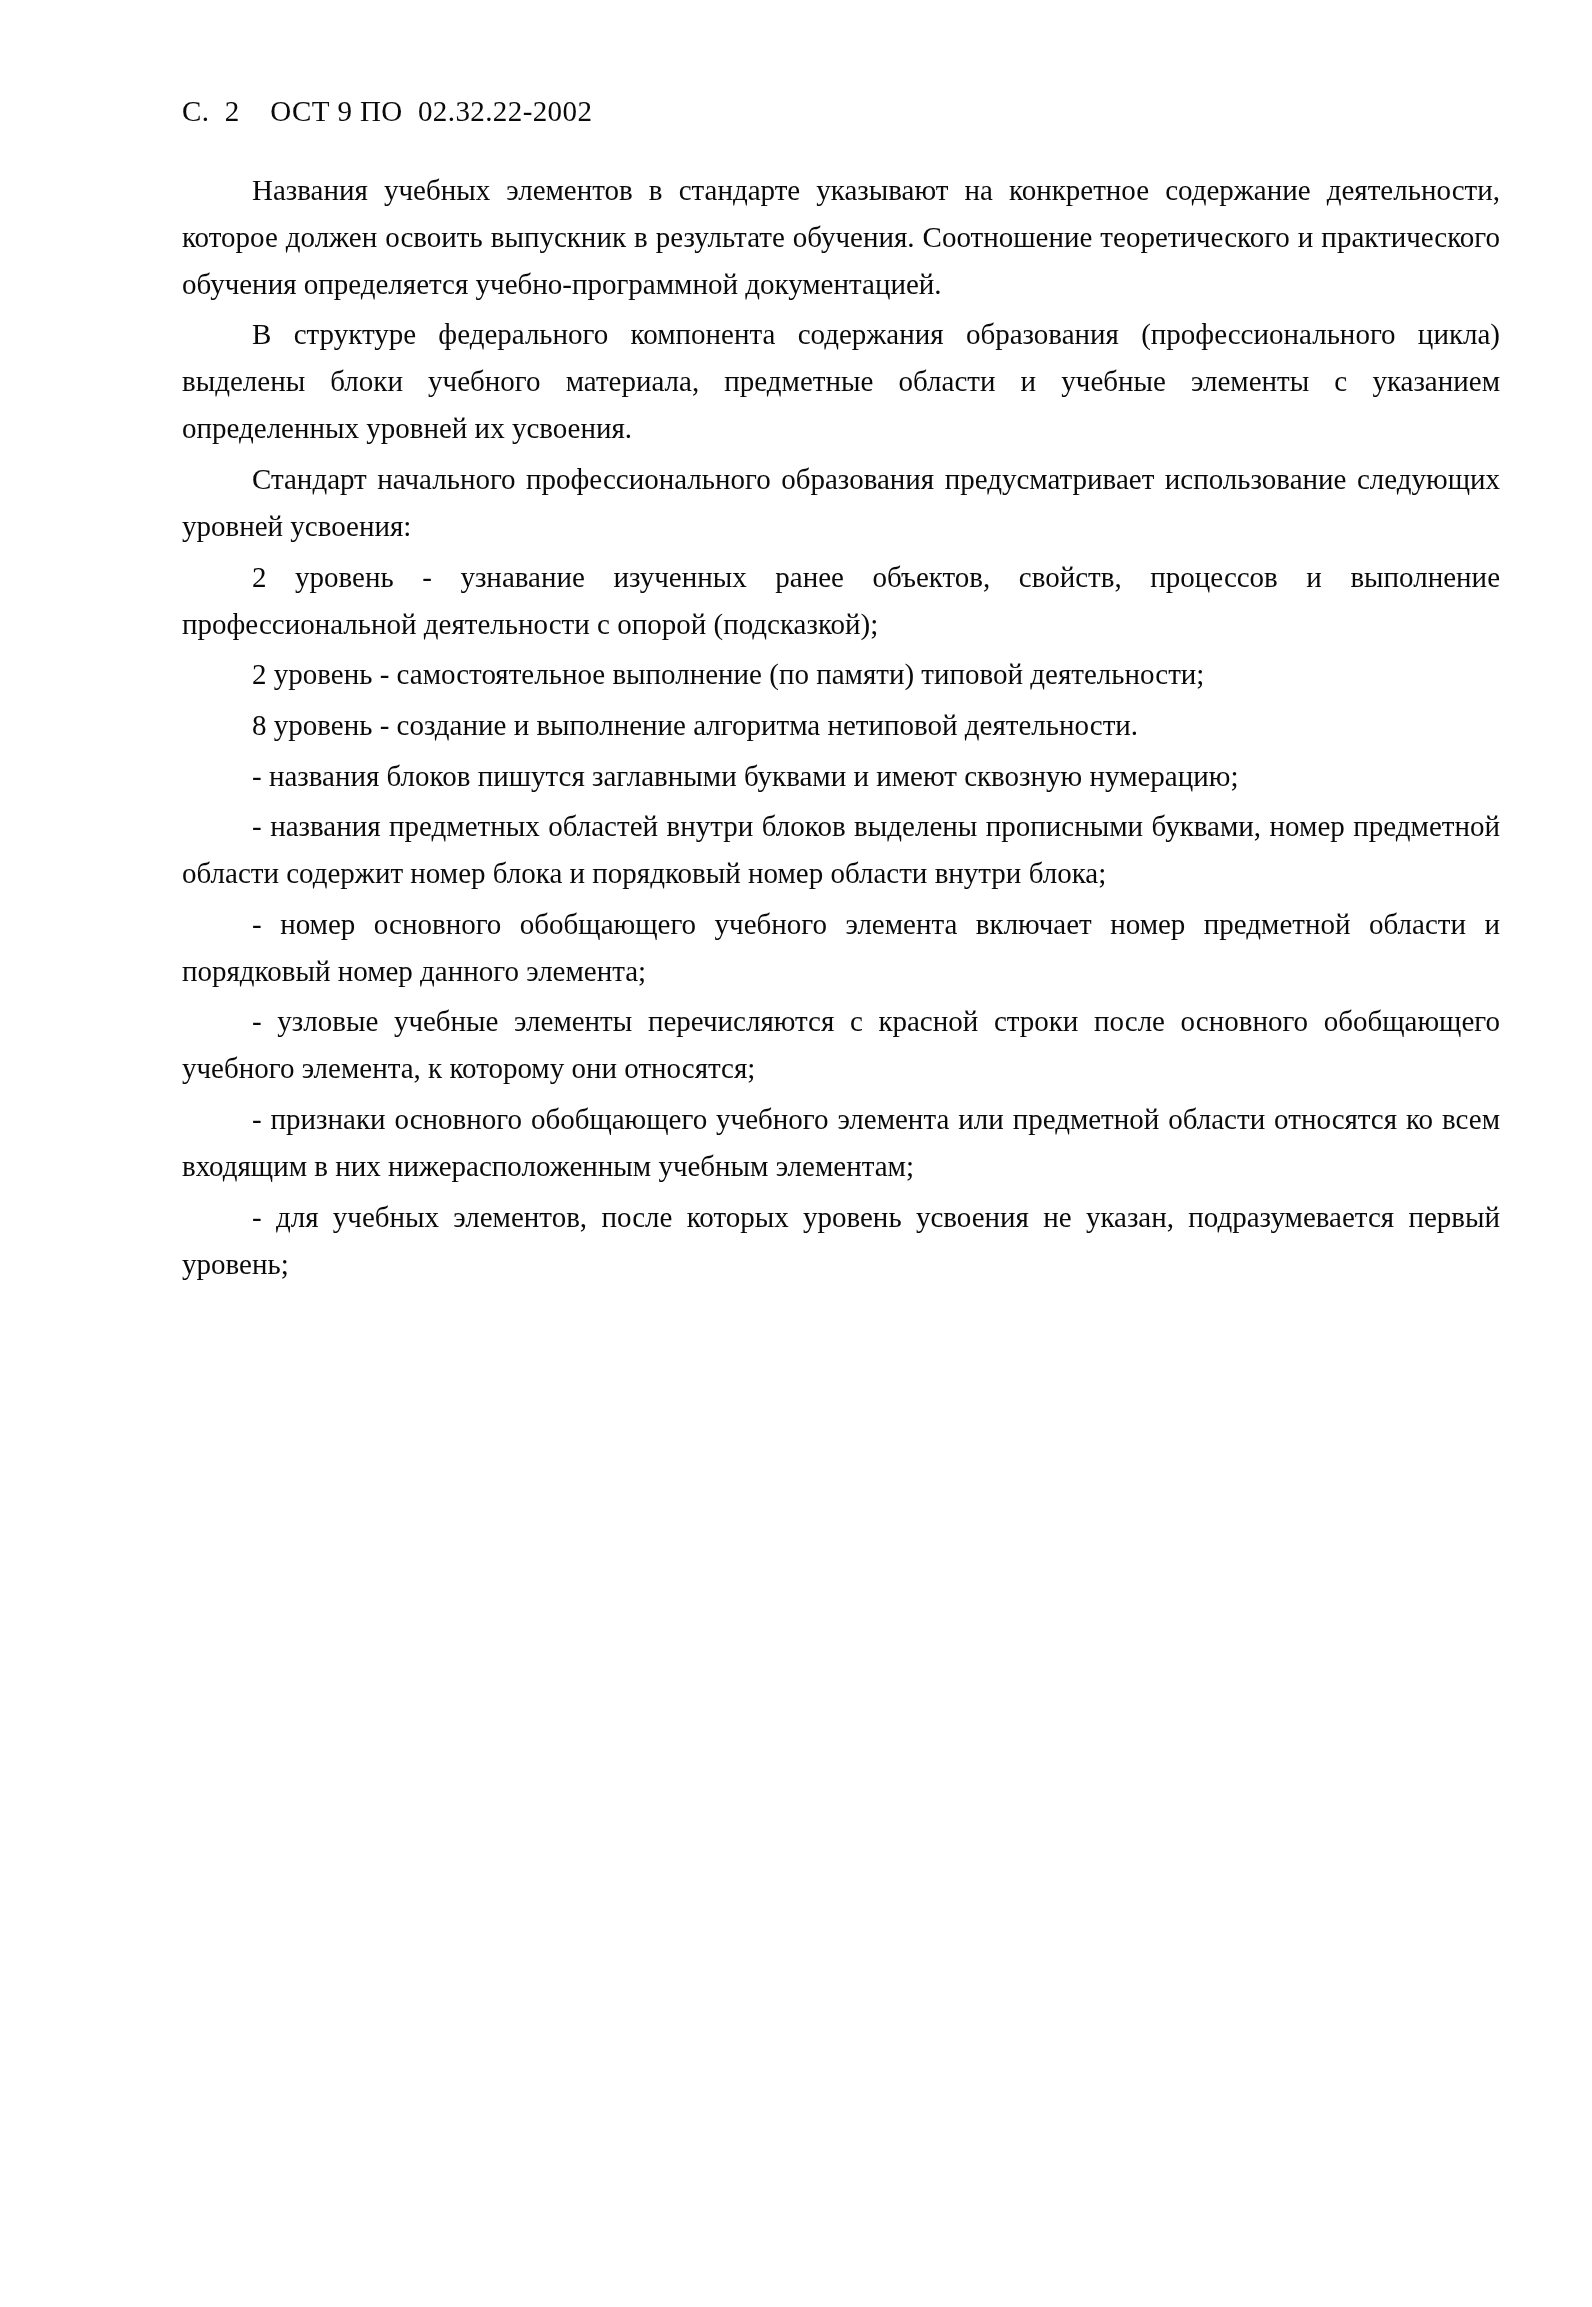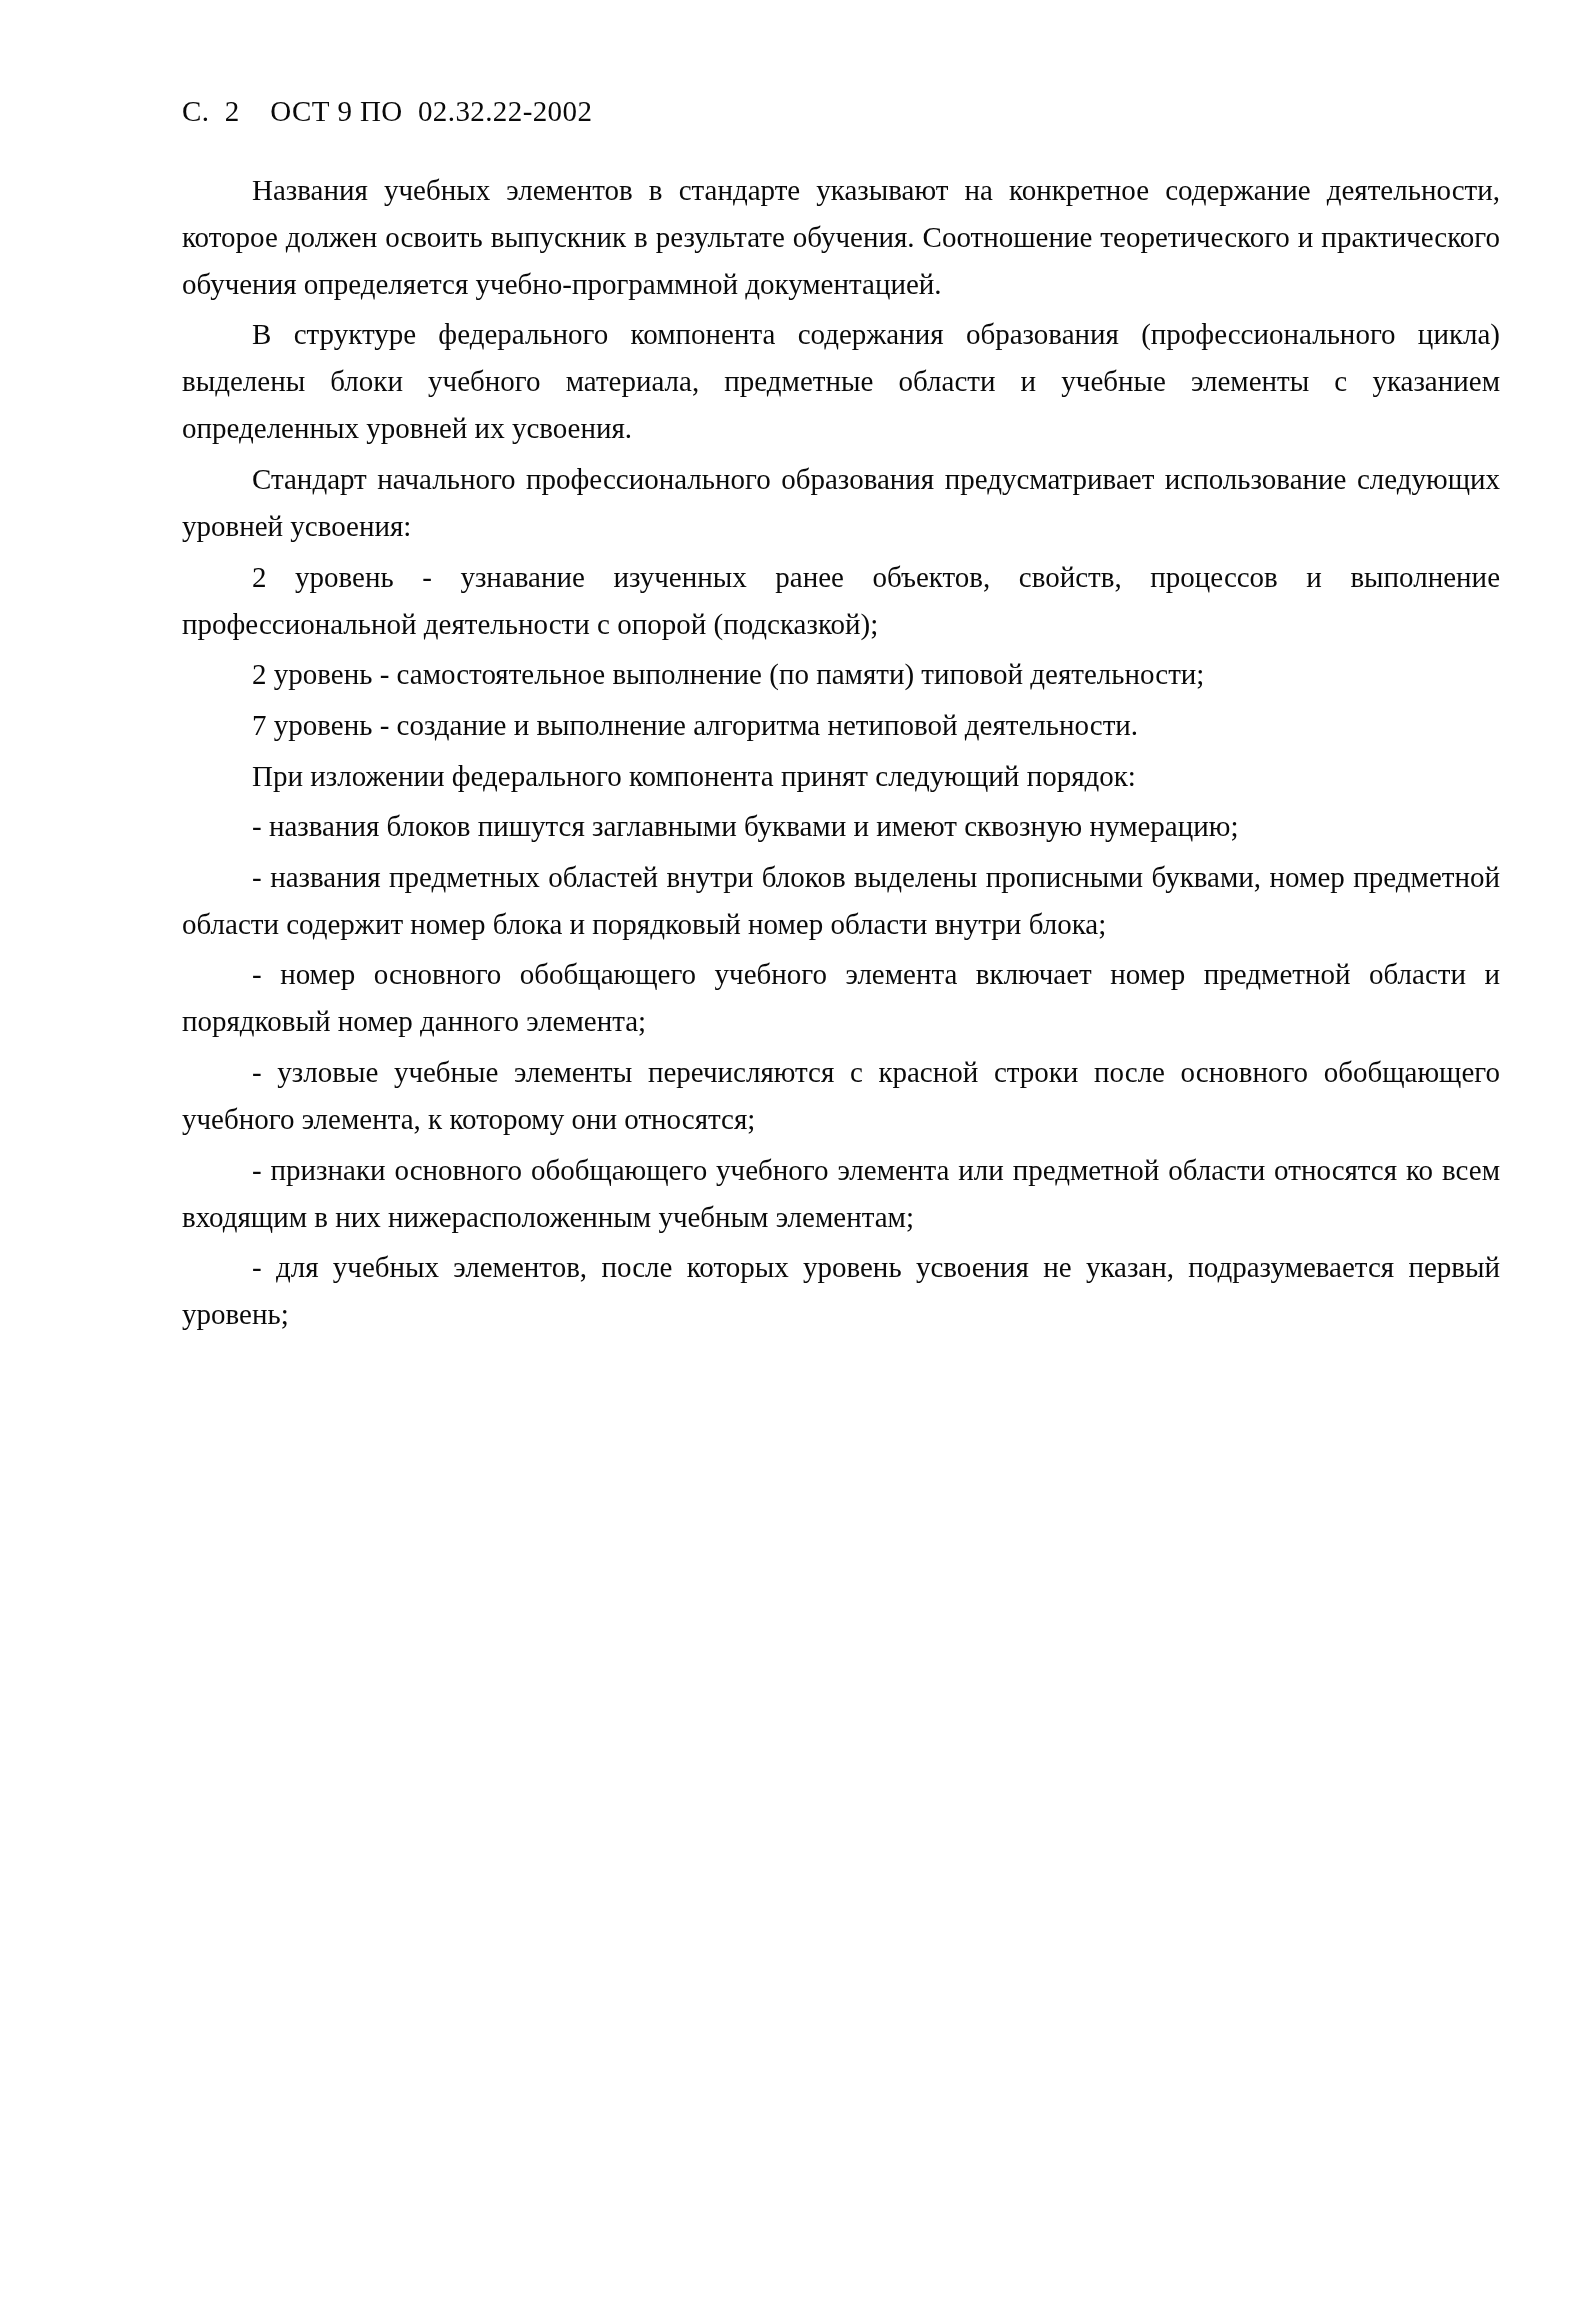--- a/index.html
+++ b/index.html
@@ -54,22 +54,21 @@
 <div class="page">
   <div class="content">
 
     <div class="header">С.  2    ОСТ 9 ПО  02.32.22-2002</div>
 
     <p class="para">Названия учебных элементов в стандарте указывают на конкретное содержание деятельности, которое должен освоить выпускник в результате обучения. Соотношение теоретического и практического обучения определяется учебно-программной документацией.</p>
     <p class="para">В структуре федерального компонента содержания образования (профессионального цикла) выделены блоки учебного материала, предметные области и учебные элементы с указанием определенных уровней их усвоения.</p>
     <p class="para">Стандарт начального профессионального образования предусматривает использование следующих уровней усвоения:</p>
     <p class="para">2 уровень - узнавание изученных ранее объектов, свойств, процессов и выполнение профессиональной деятельности с опорой (подсказкой);</p>
     <p class="para">2 уровень - самостоятельное выполнение (по памяти) типовой деятельности;</p>
-    <p class="para">7 уровень - создание и выполнение алгоритма нетиповой деятельности.</p>
-    <p class="para">При изложении федерального компонента принят следующий порядок:</p>
+    <p class="para">8 уровень - создание и выполнение алгоритма нетиповой деятельности.</p>
     <p class="para">- названия блоков пишутся заглавными буквами и имеют сквозную нумерацию;</p>
     <p class="para">- названия предметных областей внутри блоков выделены прописными буквами, номер предметной области содержит номер блока и порядковый номер области внутри блока;</p>
     <p class="para">- номер основного обобщающего учебного элемента включает номер предметной области и порядковый номер данного элемента;</p>
     <p class="para">- узловые учебные элементы перечисляются с красной строки после основного обобщающего учебного элемента, к которому они относятся;</p>
     <p class="para">- признаки основного обобщающего учебного элемента или предметной области относятся ко всем входящим в них нижерасположенным учебным элементам;</p>
     <p class="para last-dense">- для учебных элементов, после которых уровень усвоения не указан, подразумевается первый уровень;</p>
 
   </div>
 </div>
 

